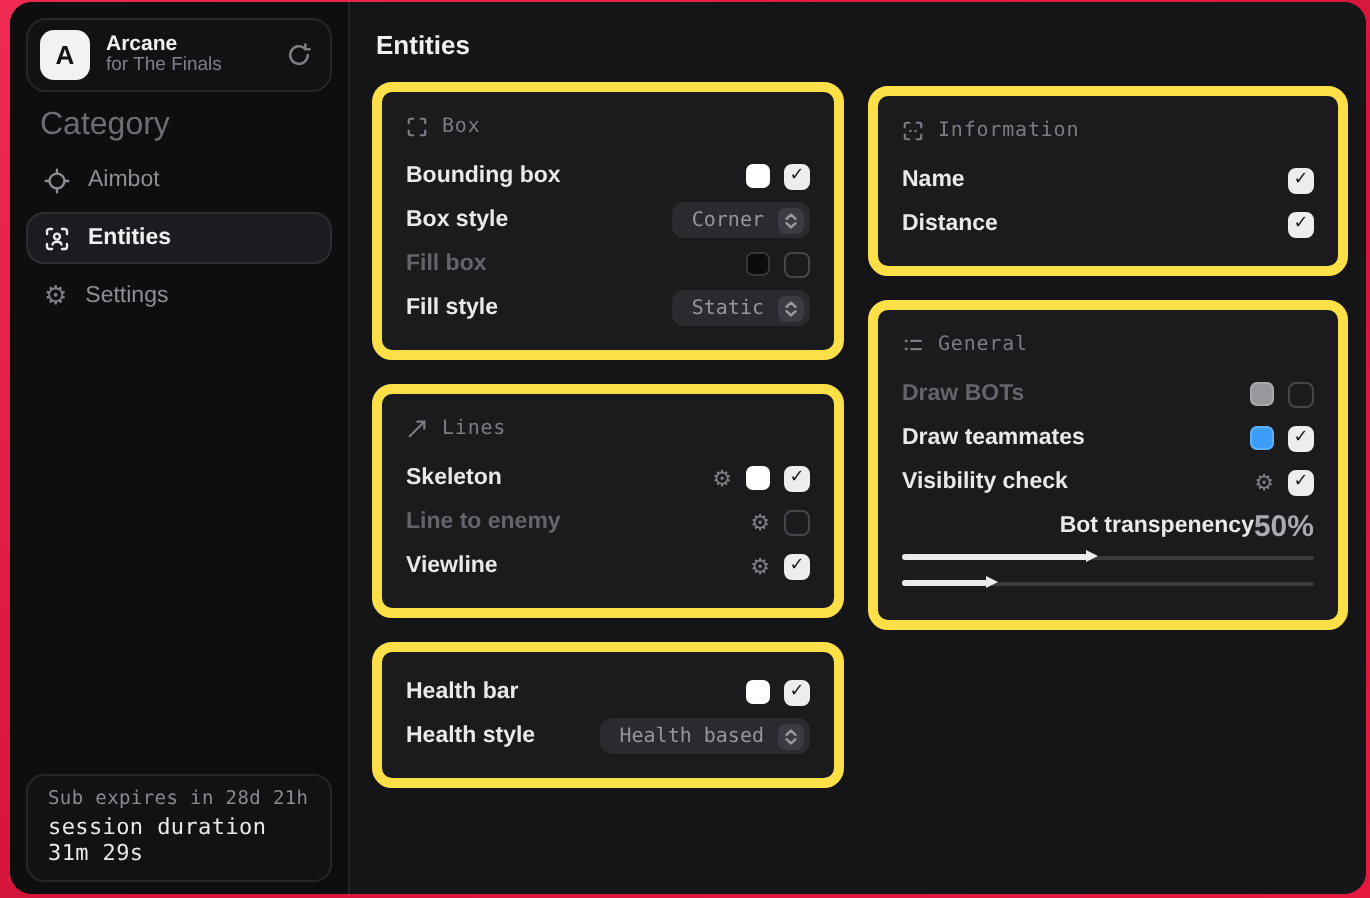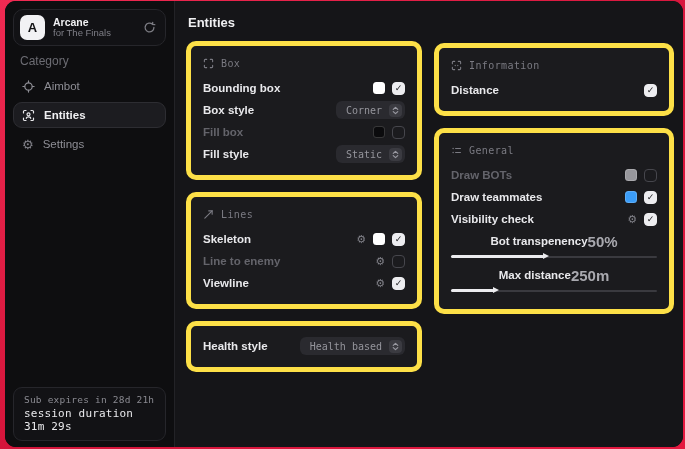--- a/index.html
+++ b/index.html
@@ -20,21 +20,21 @@
     border-radius:10px; display:flex; align-items:center; gap:8px; padding:0 9px 0 6px;
   }
   .avatar {
     width:25px; height:25px; border-radius:7px; background:#f2f2f4; color:#121214;
     display:flex; align-items:center; justify-content:center; font-weight:bold; font-size:13px; flex:none;
   }
   .apptext { line-height:1.15; }
   .appname { font-size:10.5px; font-weight:bold; color:#f0f0f2; }
   .appsub  { font-size:9.5px; color:#7f7f87; }
   .refresh-btn { margin-left:auto; display:flex; color:#7b7b82; cursor:pointer; }
-  .cat { margin:2px 0 5px 15px; font-size:12px; color:#6c6c73; }
+  .cat { margin:2px 0 5px 15px; font-size:16px; color:#6c6c73; }
   .sitem {
     display:flex; align-items:center; gap:9px; height:26px; margin:3px 8px; padding:0 8px;
     border-radius:9px; color:#8e8e95; font-size:11.5px; border:1px solid transparent; cursor:pointer;
   }
   .sitem.active { background:#1c1c20; border-color:#2d2d32; color:#f0f0f2; font-weight:bold; }
   .sitem .sicon { display:flex; flex:none; }
   .sfoot {
     position:absolute; left:8px; right:8px; bottom:6px; border:1px solid #26262b; background:#121215;
     border-radius:9px; padding:6px 10px 7px;
   }
@@ -68,21 +68,21 @@
     color:#19191c; font-size:9px; font-weight:bold; line-height:1;
   }
   .gear { font-family:"DejaVu Sans", sans-serif; font-size:11px; color:#808088; line-height:1; cursor:pointer; }
   .dd {
     display:flex; align-items:center; gap:7px; background:#2a2a2f; border-radius:6px;
     padding:0 3px 0 10px; height:18px; cursor:pointer;
   }
   .dd-label { font-family:"DejaVu Sans Mono", monospace; font-size:10px; color:#95959c; }
   .dd-chip { background:#3b3b41; border-radius:4px; width:13px; height:13px; display:flex; align-items:center; justify-content:center; }
   .srow { margin-top:1px; }
-  .srow-top { display:flex; justify-content:center; align-items:center; height:20px; }
+  .srow-top { display:flex; justify-content:flex-end; align-items:center; height:20px; }
   .sval { font-size:15px; color:#a9a9af; font-weight:bold; }
   .slider { position:relative; height:9px; margin:1px 0 4px; cursor:pointer; }
   .slider-track { position:absolute; left:0; right:0; top:3.5px; height:2px; background:#3a3a3f; border-radius:1px; }
   .slider-fill { position:absolute; left:0; top:3px; height:3px; background:#ececef; border-radius:2px; }
   .slider-arrow {
     position:absolute; right:-5px; top:-2px; width:0; height:0;
     border-left:6px solid #ececef; border-top:3.5px solid transparent; border-bottom:3.5px solid transparent;
   }
   svg { display:block; }
 </style>
@@ -231,20 +231,27 @@
             <span class="lbl">Viewline</span>
             <span class="controls">
               <span class="gear">⚙</span>
               <span class="cb" data-checked="true"></span>
             </span>
           </div>
         </div>
 
         <div class="panel">
           <div class="row">
+            <span class="lbl">Health bar</span>
+            <span class="controls">
+              <span class="swatch" style="background: rgb(255, 255, 255);"></span>
+              <span class="cb" data-checked="true"></span>
+            </span>
+          </div>
+          <div class="row">
             <span class="lbl">Health style</span>
             <span class="dd">
               <span class="dd-label">Health based</span>
               <span class="dd-chip">
                 <svg width="9" height="9" viewBox="0 0 10 10" fill="none" stroke="#9a9aa2" stroke-width="1.3" stroke-linecap="round" stroke-linejoin="round">
                   <path d="M2.5 3.8 L5 1.5 L7.5 3.8 M2.5 6.2 L5 8.5 L7.5 6.2"></path>
                 </svg>
               </span>
             </span>
           </div>
@@ -259,20 +266,26 @@
               <svg width="11" height="11" viewBox="0 0 12 12" fill="none" stroke="#7b7b83" stroke-width="1.2" stroke-linecap="round">
                 <path d="M1.5 4 V2.5 a1 1 0 0 1 1-1 H4"></path>
                 <path d="M8 1.5 h1.5 a1 1 0 0 1 1 1 V4"></path>
                 <path d="M10.5 8 v1.5 a1 1 0 0 1 -1 1 H8"></path>
                 <path d="M4 10.5 H2.5 a1 1 0 0 1 -1-1 V8"></path>
                 <circle cx="4.6" cy="6" r="0.7" fill="#7b7b83" stroke="none"></circle>
                 <circle cx="7.4" cy="6" r="0.7" fill="#7b7b83" stroke="none"></circle>
               </svg>
             </span>
             <span class="ptitle">Information</span>
+          </div>
+          <div class="row">
+            <span class="lbl">Name</span>
+            <span class="controls">
+              <span class="cb" data-checked="true"></span>
+            </span>
           </div>
           <div class="row">
             <span class="lbl">Distance</span>
             <span class="controls">
               <span class="cb" data-checked="true"></span>
             </span>
           </div>
         </div>
 
         <div class="panel">
@@ -313,24 +326,20 @@
               <span class="sval">50%</span>
             </div>
             <div class="slider">
               <div class="slider-track"></div>
               <div class="slider-fill" style="width: 45%;">
                 <span class="slider-arrow"></span>
               </div>
             </div>
           </div>
           <div class="srow">
-            <div class="srow-top">
-              <span class="lbl">Max distance</span>
-              <span class="sval">250m</span>
-            </div>
             <div class="slider">
               <div class="slider-track"></div>
               <div class="slider-fill" style="width: 21%;">
                 <span class="slider-arrow"></span>
               </div>
             </div>
           </div>
         </div>
       </div>
     </div>

